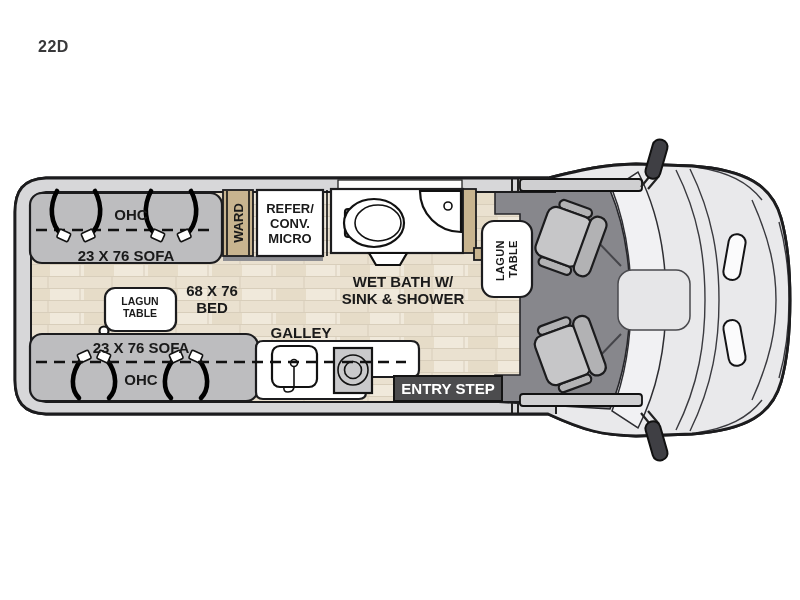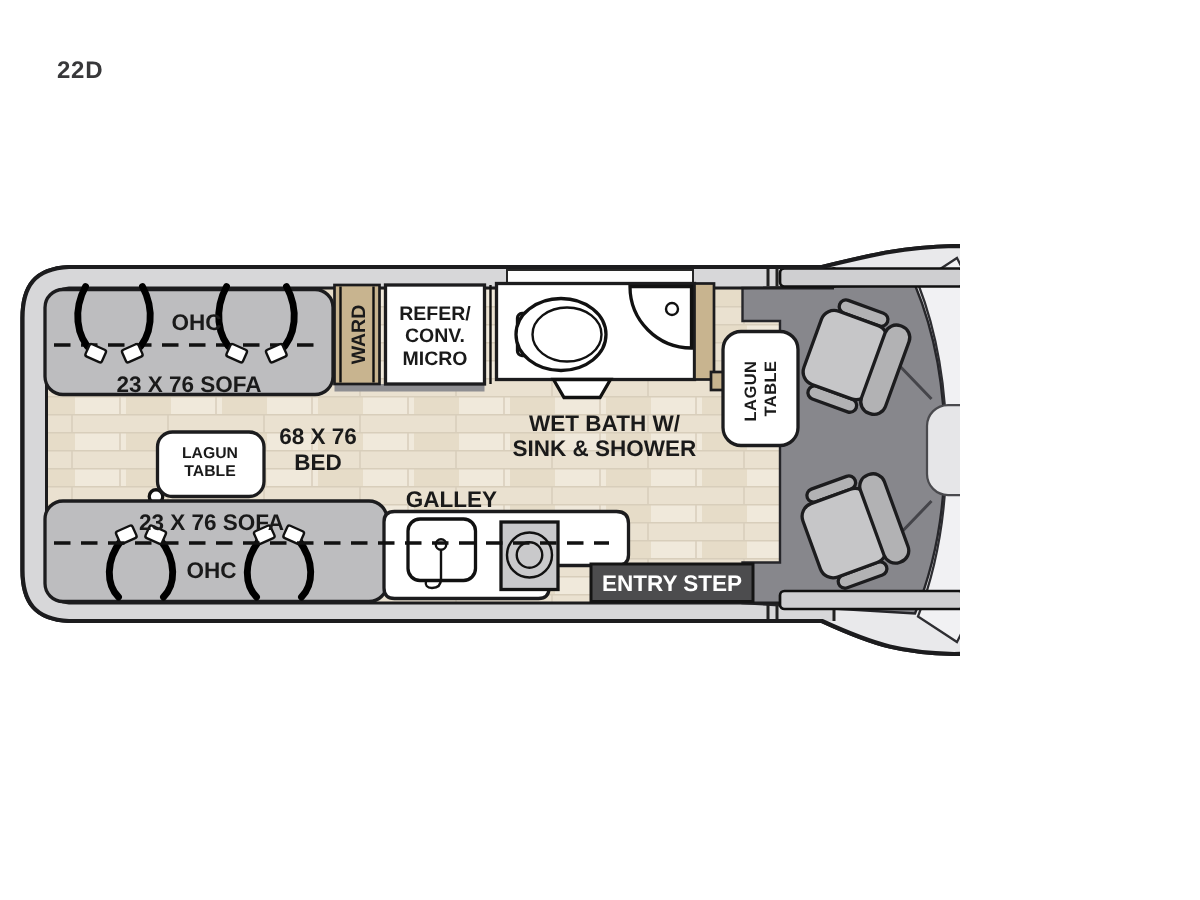--- a/index.html
+++ b/index.html
@@ -1,16 +1,16 @@
 <!DOCTYPE html>
 <html style="--c-body_bg: #ffffff; --c-outline: #1c1c1e; --c-text: #1a1a1a; --c-wall_gray: #d7d7d9; --c-furniture_gray: #bdbdbf; --c-cab_floor: #87878c; --c-front_gray: #e9e9eb; --c-windshield: #f1f1f3; --c-ward_tan: #c8b48f; --c-wood_light: #f0e9db; --c-wood_mid: #eae1d0; --c-wood_dark: #e6dcc8; --c-wood_line: #d8cebb; --c-entry_bg: #4c4c4e; --c-seat_gray: #c6c6c8; --c-seat_back: #b2b2b4; --c-mirror_dark: #3f3f44; --c-sill_gray: #cfcfd1; --c-console: #e6e6e8; --c-base_shadow: #8e8e92;"><head>
 <meta charset="utf-8">
 <style>
   html,body{margin:0;padding:0;background:#fff;}
-  .stage{position:relative;width:640px;height:600px;background:var(--c-body_bg,#ffffff);overflow:hidden;
+  .stage{position:relative;width:800px;height:600px;background:var(--c-body_bg,#ffffff);overflow:hidden;
          font-family:"Liberation Sans",sans-serif;border-radius:30px;}
   svg{position:absolute;inset:0;}
   
   .van-body{fill:#ffffff;stroke:var(--c-outline,#1c1c1e);stroke-width:2.8;}
   .van-outline{fill:none;stroke:var(--c-outline,#1c1c1e);stroke-width:2.8;}
   .front-fill{fill:var(--c-front_gray,#e9e9eb);stroke:none;}
   .wall{fill:var(--c-wall_gray,#d7d7d9);fill-rule:evenodd;stroke:none;}
   .inner-wall{fill:none;stroke:var(--c-outline,#1c1c1e);stroke-width:2;}
   .cabfloor{fill:var(--c-cab_floor,#87878c);stroke:#26262a;stroke-width:1.6;}
   .windshield{fill:var(--c-windshield,#f1f1f3);stroke:#2e2e32;stroke-width:1.5;}

